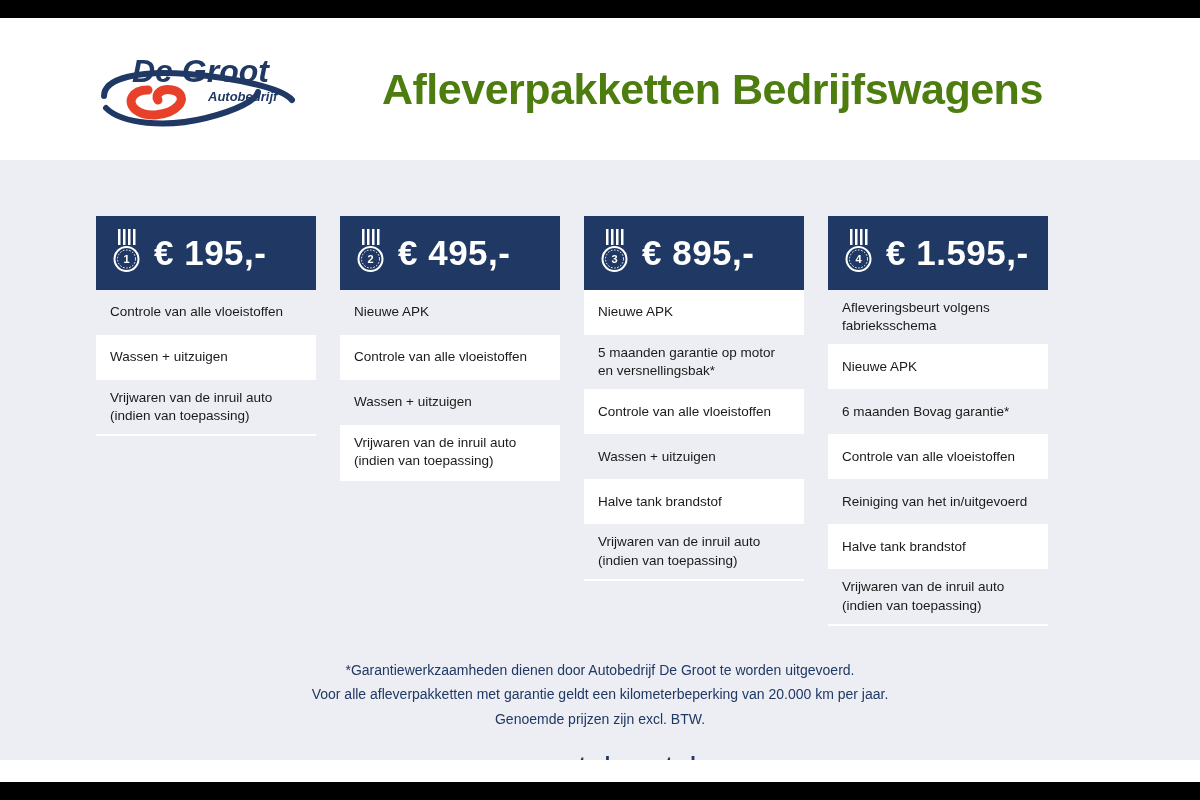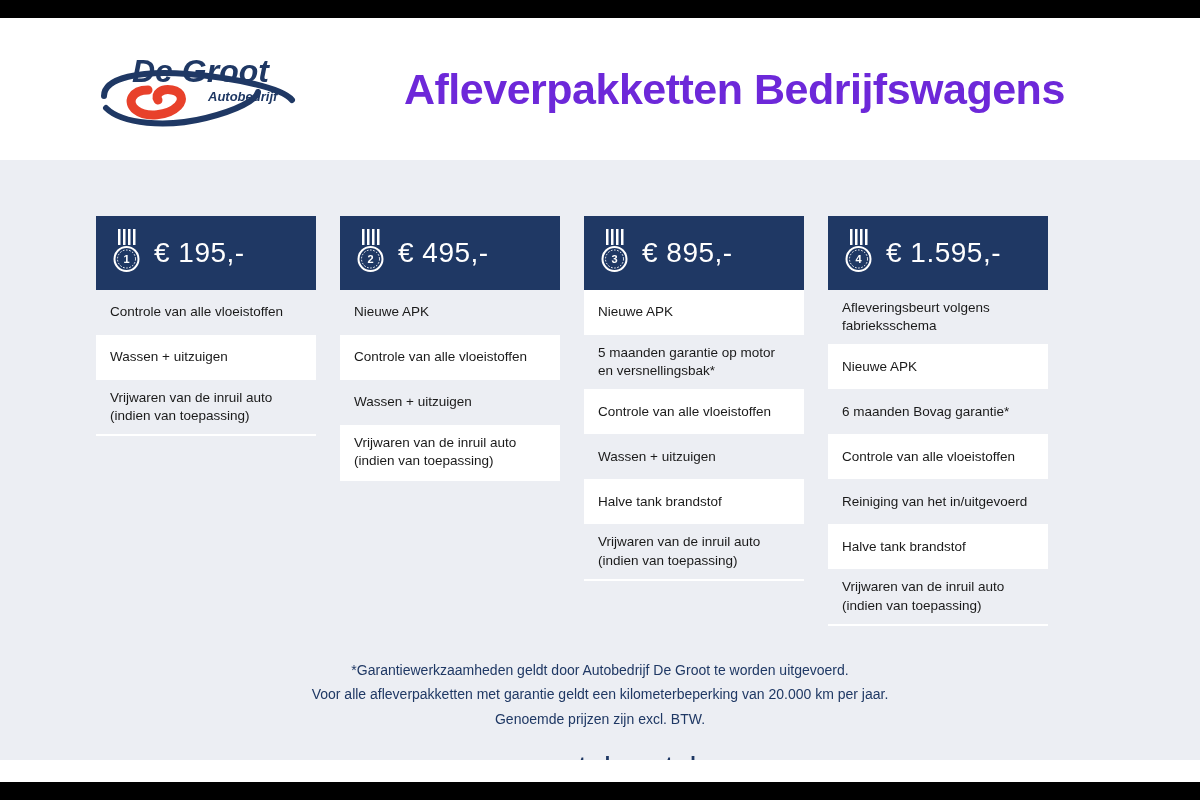--- a/index.html
+++ b/index.html
@@ -23,25 +23,25 @@
     padding-left: 96px;
   }
   .logo {
     width: 230px;
     height: 90px;
     position: relative;
     flex: 0 0 auto;
   }
   .logo svg { display: block; }
   .poster-title {
-    color: #6d28d9;
+    color: #4d7c0f;
     font-size: 43px;
     font-weight: bold;
     letter-spacing: -0.5px;
-    margin-left: 78px;
+    margin-left: 56px;
     white-space: nowrap;
   }
   .columns {
     display: flex;
     gap: 24px;
     padding: 56px 96px 0 96px;
     align-items: flex-start;
   }
   .col {
     width: 220px;
@@ -56,22 +56,22 @@
     padding: 0 14px;
     gap: 10px;
   }
   .medal {
     flex: 0 0 auto;
     width: 34px;
     height: 48px;
     position: relative;
   }
   .price {
-    font-size: 28px;
-    font-weight: normal;
+    font-size: 35px;
+    font-weight: bold;
     letter-spacing: 0.5px;
     white-space: nowrap;
   }
   .col-body {
     background: #ffffff;
     padding-bottom: 2px;
   }
   .item {
     padding: 9px 14px;
     font-size: 13.5px;
@@ -223,21 +223,21 @@
         <div class="item">Controle van alle vloeistoffen</div>
         <div class="item alt">Reiniging van het in/uitgevoerd</div>
         <div class="item">Halve tank brandstof</div>
         <div class="item alt">Vrijwaren van de inruil auto (indien van toepassing)</div>
       </div>
     </div>
 
   </div>
 
   <div class="footnotes">
-    <div>*Garantiewerkzaamheden geldt door Autobedrijf De Groot te worden uitgevoerd.</div>
+    <div>*Garantiewerkzaamheden dienen door Autobedrijf De Groot te worden uitgevoerd.</div>
     <div>Voor alle afleverpakketten met garantie geldt een kilometerbeperking van 20.000 km per jaar.</div>
     <div>Genoemde prijzen zijn excl. BTW.</div>
   </div>
 
   <div class="website">www.autodegroot.nl</div>
 
   <div class="bottom-strip"></div>
 </div>
 
 </body></html>

